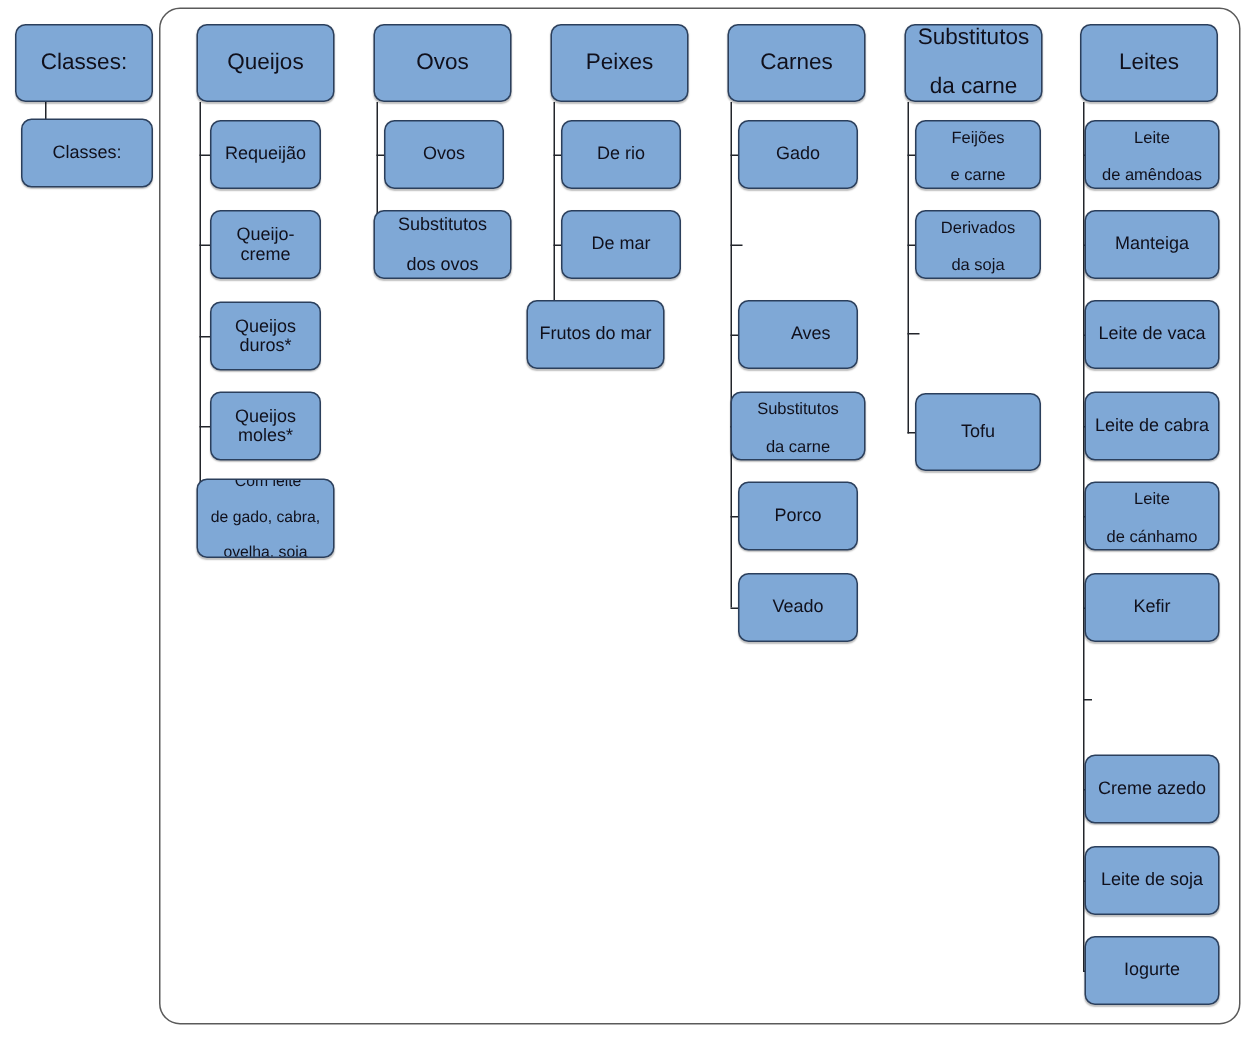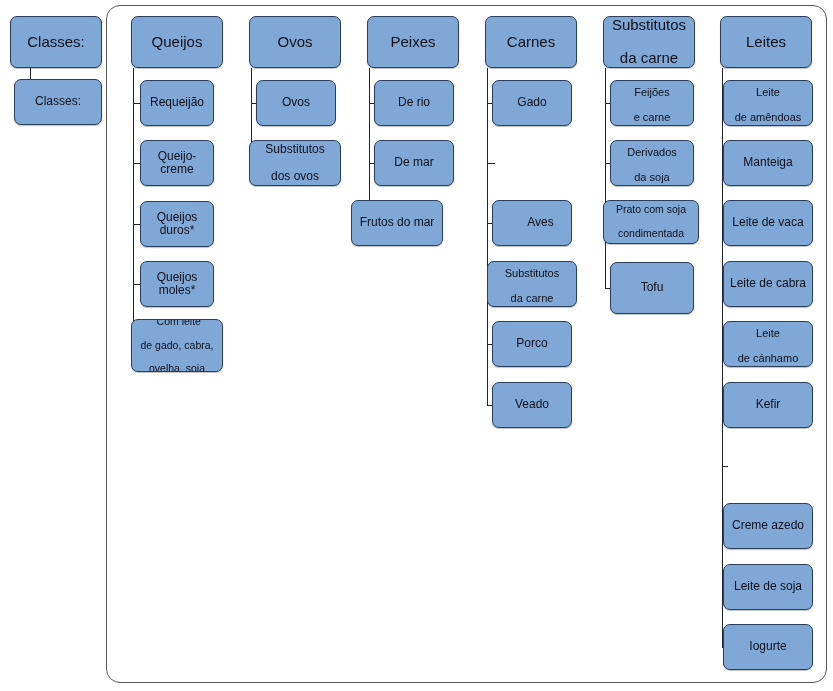--- a/index.html
+++ b/index.html
@@ -208,26 +208,20 @@
       <span>Feijões</span><br>
       <span>e carne</span>
     </span>
   </div>
   <div class="node small" style="left:610px; top:140px; width:84px; height:46px;">
     <span>
       <span>Derivados</span><br>
       <span>da soja</span>
     </span>
   </div>
-  <div class="node tiny" style="left:603px; top:200px; width:96px; height:44px;">
-    <span>
-      <span>Prato com soja</span><br>
-      <span>condimentada</span>
-    </span>
-  </div>
   <div class="node child" style="left:610px; top:262px; width:84px; height:52px;">
     <span>Tofu</span>
   </div>
 
   <div class="conn-v" style="left:722px; top:68px; height:580px;"></div>
   <div class="conn-h" style="left:722px; top:103px; width:6px;"></div>
   <div class="conn-h" style="left:722px; top:163px; width:6px;"></div>
   <div class="conn-h" style="left:722px; top:223px; width:6px;"></div>
   <div class="conn-h" style="left:722px; top:284px; width:6px;"></div>
   <div class="conn-h" style="left:722px; top:344px; width:6px;"></div>

